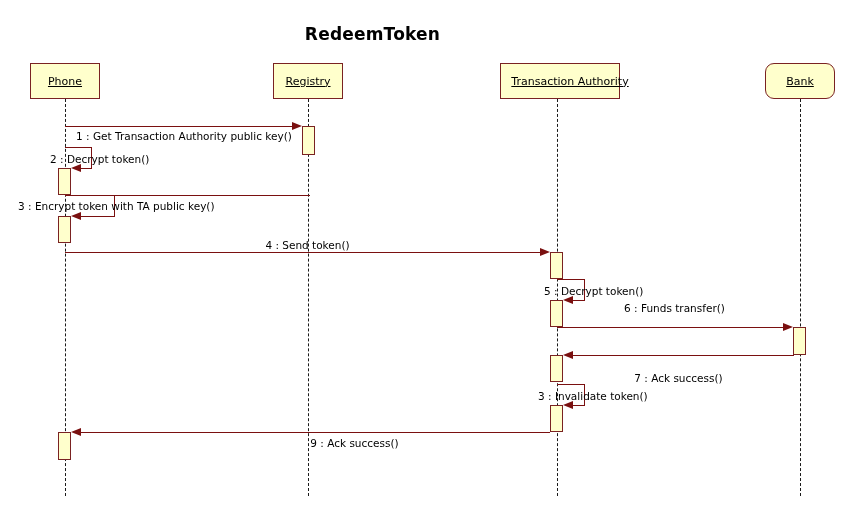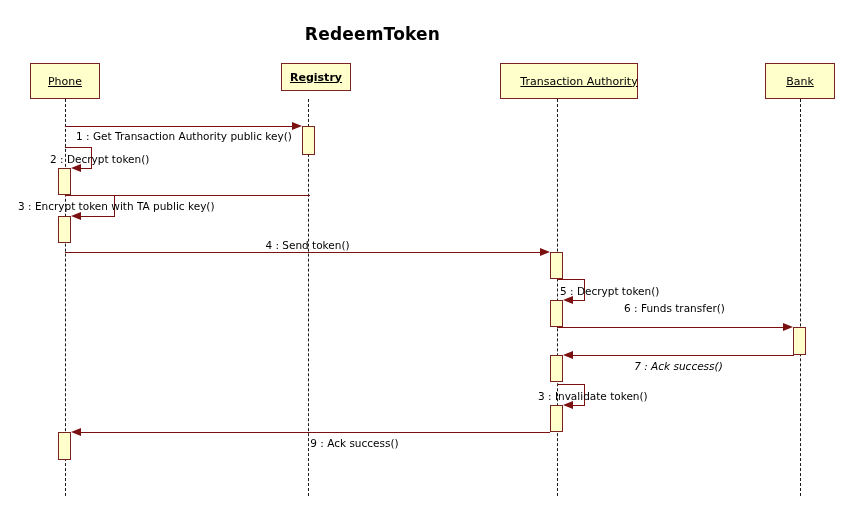--- a/index.html
+++ b/index.html
@@ -96,27 +96,27 @@
   <div id="diagram-title">RedeemToken</div>
 
   <div class="lifeline-dash" style="left:65px; top:99px; height:397px;"></div>
   <div class="lifeline-dash" style="left:308px; top:99px; height:397px;"></div>
   <div class="lifeline-dash" style="left:557px; top:99px; height:397px;"></div>
   <div class="lifeline-dash" style="left:800px; top:99px; height:397px;"></div>
 
   <div class="lifeline-head" style="left:30px; top:63px; width:70px; height:36px;">
     <span class="lifeline-head-label">Phone</span>
   </div>
-  <div class="lifeline-head" style="left:281px; top:63px; width:70px; height:28px;font-weight:bold;">
+  <div class="lifeline-head" style="left:273px; top:63px; width:70px; height:36px;">
     <span class="lifeline-head-label">Registry</span>
   </div>
-  <div class="lifeline-head" style="left:500px; top:63px; width:138px; height:36px;padding-left:20px;">
+  <div class="lifeline-head" style="left:500px; top:63px; width:120px; height:36px;padding-left:20px;">
     <span class="lifeline-head-label">Transaction Authority</span>
   </div>
-  <div class="lifeline-head" style="left:765px; top:63px; width:70px; height:36px;">
+  <div class="lifeline-head" style="left:765px; top:63px; width:70px; height:36px;border-radius:9px;">
     <span class="lifeline-head-label">Bank</span>
   </div>
 
   <div class="msg-label centered" style="left:65px; top:113px; width:238px;margin-top:17px;">1 : Get Transaction Authority public key()</div>
   <div class="msg-line" style="left:65px; top:126px; width:230px;"></div>
   <div class="arrowhead right" style="left:292px; top:121.5px;"></div>
   <div class="activation" style="left:302px; top:126px; width:13px; height:29px;"></div>
 
   <div class="msg-line" style="left:65px; top:147px; width:27px;"></div>
   <div class="msg-vline" style="left:91px; top:147px; height:21px;"></div>
@@ -134,31 +134,31 @@
 
   <div class="msg-label centered" style="left:65px; top:239px; width:485px;">4 : Send token()</div>
   <div class="msg-line" style="left:65px; top:252px; width:478px;"></div>
   <div class="arrowhead right" style="left:540px; top:247.5px;"></div>
   <div class="activation" style="left:550px; top:252px; width:13px; height:27px;"></div>
 
   <div class="msg-line" style="left:557px; top:279px; width:28px;"></div>
   <div class="msg-vline" style="left:584px; top:279px; height:21px;"></div>
   <div class="msg-line" style="left:572px; top:300px; width:13px;"></div>
   <div class="arrowhead left" style="left:563px; top:295.5px;"></div>
-  <div class="msg-label" style="left:560px; top:285px;">5 : Decrypt token()</div>
+  <div class="msg-label" style="left:544px; top:285px;">5 : Decrypt token()</div>
   <div class="activation" style="left:550px; top:300px; width:13px; height:27px;"></div>
 
   <div class="msg-label centered" style="left:563px; top:302px; width:223px;">6 : Funds transfer()</div>
   <div class="msg-line" style="left:557px; top:327px; width:229px;"></div>
   <div class="arrowhead right" style="left:783px; top:322.5px;"></div>
   <div class="activation" style="left:793px; top:327px; width:13px; height:28px;"></div>
 
   <div class="msg-line" style="left:572px; top:355px; width:222px;"></div>
   <div class="arrowhead left" style="left:563px; top:350.5px;"></div>
-  <div class="msg-label centered" style="left:563px; top:360px; width:231px;font-style:italic;">7 : Ack success()</div>
+  <div class="msg-label centered" style="left:563px; top:372px; width:231px;">7 : Ack success()</div>
   <div class="activation" style="left:550px; top:355px; width:13px; height:27px;"></div>
 
   <div class="msg-line" style="left:557px; top:384px; width:28px;"></div>
   <div class="msg-vline" style="left:584px; top:384px; height:21px;"></div>
   <div class="msg-line" style="left:572px; top:405px; width:13px;"></div>
   <div class="arrowhead left" style="left:563px; top:400.5px;"></div>
   <div class="msg-label" style="left:538px; top:390px;">3 : Invalidate token()</div>
   <div class="activation" style="left:550px; top:405px; width:13px; height:27px;"></div>
 
   <div class="msg-line" style="left:80px; top:432px; width:470px;"></div>

